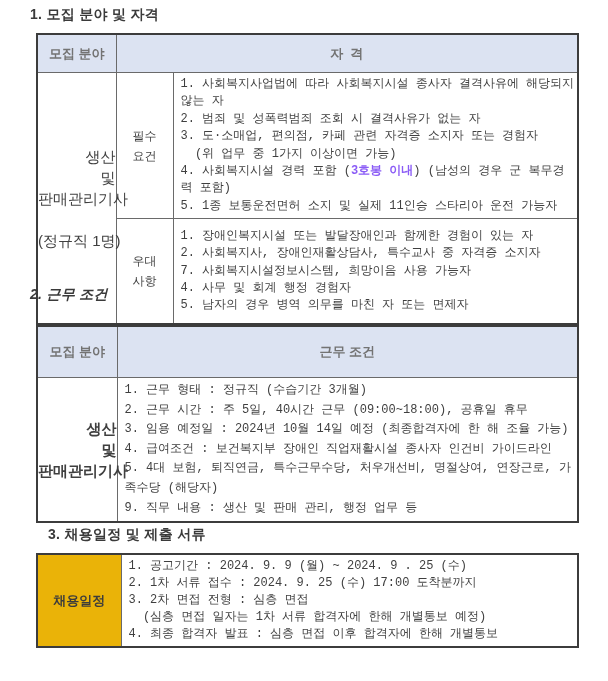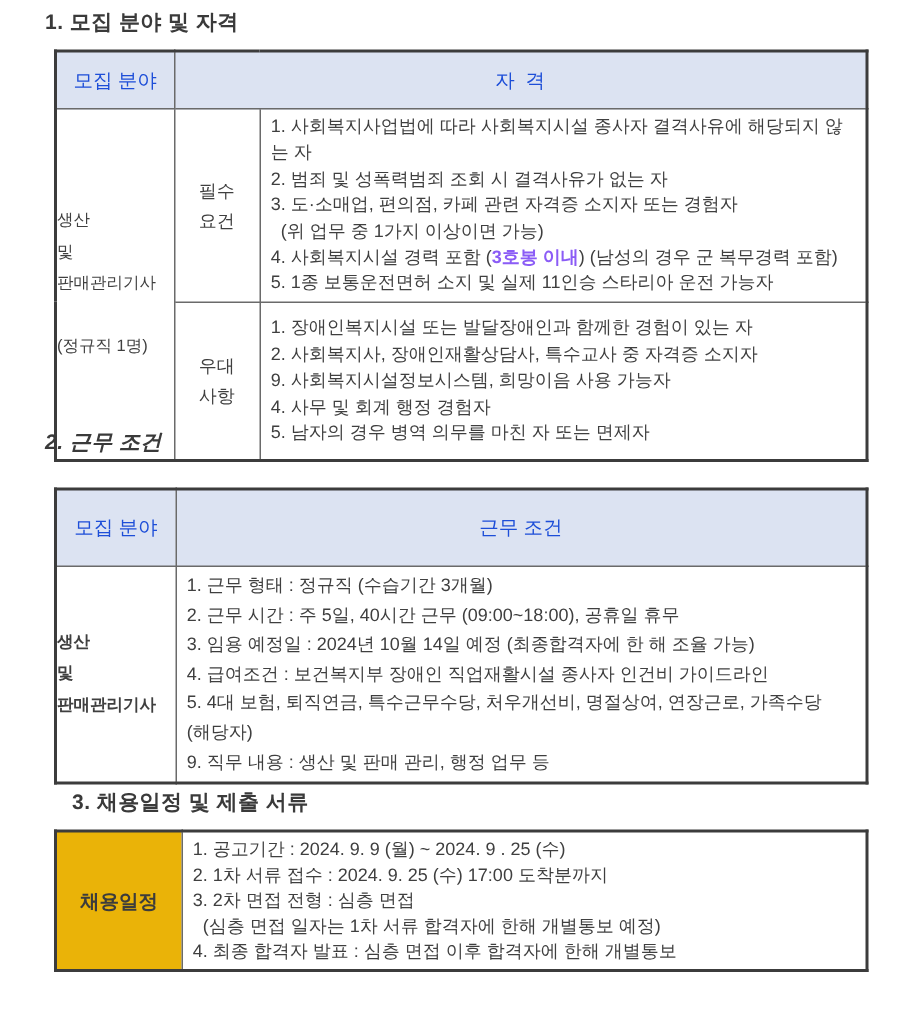--- a/index.html
+++ b/index.html
@@ -4,29 +4,29 @@
 <style>
   html,body{margin:0;padding:0;background:#ffffff;}
   .page{position:relative;width:587px;height:681px;background:#ffffff;overflow:hidden;
         font-family:"Liberation Sans","DejaVu Sans",sans-serif;color:#3f3f3f;}
   .title{position:absolute;left:30px;margin:0;font-size:14px;font-weight:600;color:#3a3a3a;letter-spacing:.3px;white-space:pre;}
   #title1{top:6px;}
   #title2{top:286px;font-style:italic;}
   #title3{top:526px;margin-left:18px;}
   table{border-collapse:collapse;table-layout:fixed;position:absolute;left:36px;border:2px solid #3c3c3c;background:#ffffff;}
   td,th{border:1px solid #6a6a6a;padding:0;}
-  th{background:#dce3f2;font-weight:400;font-size:13px;color:#1d4ed8;white-space:pre;}
+  th{background:#dce3f2;font-weight:700;font-size:13px;color:#737373;white-space:pre;}
   #table1{top:33px;width:541px;}
   #table2{top:325px;width:541px;}
   #table3{top:553px;width:541px;}
   #table1 th{height:37px;}
   #table2 th{height:50px;}
-  .cell-field{text-align:left;vertical-align:middle;font-size:11px;line-height:21px;}
+  .cell-field{text-align:right;vertical-align:middle;font-size:15px;line-height:21px;}
   .cell-sub{text-align:center;vertical-align:middle;font-size:12px;line-height:20px;}
-  .cell-items{vertical-align:middle;padding:3px 12px 3px 7px;font-size:12px;}
+  .cell-items{vertical-align:middle;padding:3px 2px 3px 7px;font-size:12px;font-family:Liberation Mono, monospace;}
   .cell-items .ln{white-space:pre-wrap;min-height:15px;}
   #table1 .cell-items .ln{line-height:17.4px;}
   #table2 .cell-items .ln{line-height:19.6px;}
   #table3 .cell-items .ln{line-height:17px;}
   .fl{min-height:21px;white-space:pre;}
   .bold{font-weight:700;}
   .hl{color:#8b5cf6;font-weight:700;}
   .schedule-head{background:#eab308;text-align:center;vertical-align:middle;font-size:13px;font-weight:700;color:#3c3c3c;}
 </style>
 </head>
@@ -69,21 +69,21 @@
       </td>
     </tr>
     <tr>
       <td class="cell-sub" style="height:104px;">
         <div>우대</div>
         <div>사항</div>
       </td>
       <td class="cell-items">
         <div class="ln">1. 장애인복지시설 또는 발달장애인과 함께한 경험이 있는 자</div>
         <div class="ln">2. 사회복지사, 장애인재활상담사, 특수교사 중 자격증 소지자</div>
-        <div class="ln">9. 사회복지시설정보시스템, 희망이음 사용 가능자</div>
+        <div class="ln">7. 사회복지시설정보시스템, 희망이음 사용 가능자</div>
         <div class="ln">4. 사무 및 회계 행정 경험자</div>
         <div class="ln">5. 남자의 경우 병역 의무를 마친 자 또는 면제자</div>
       </td>
     </tr>
   </tbody>
     </table>
 
   <p class="title" id="title2">2. 근무 조건</p>
 
   <table id="table2">

